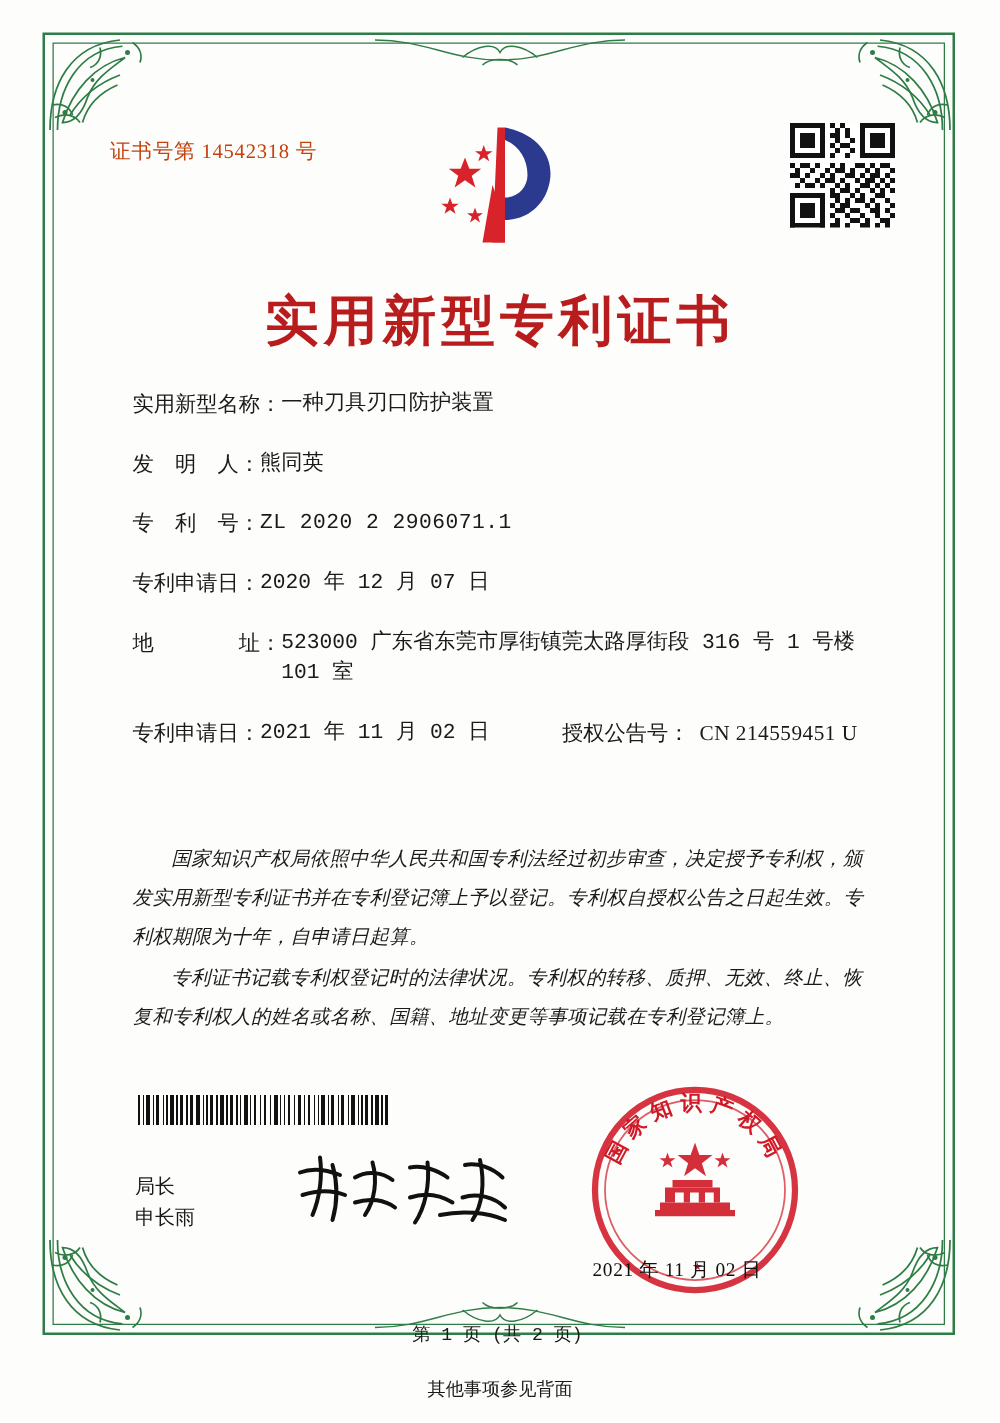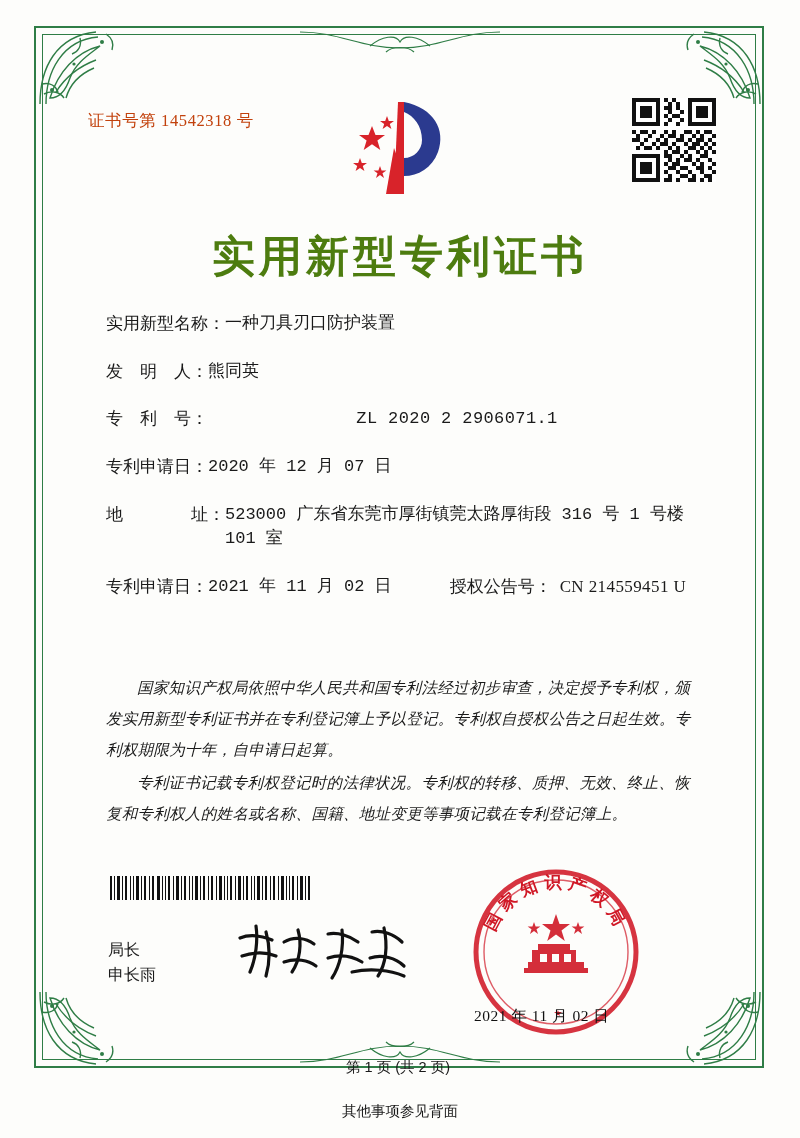--- a/index.html
+++ b/index.html
@@ -78,21 +78,21 @@
   .qr svg { display:block; }
 
   .title {
     position: absolute;
     left: 0; right: 0; top: 228px;
     text-align: center;
     font-size: 43px;
     font-weight: bold;
     letter-spacing: 4px;
     font-family: "DejaVu Serif", serif;
-    color: #4d7c0f;
+    color: #b91c1c;
   }
 
   
   .fields {
     position: absolute;
     left: 106px; top: 312px;
     width: 600px;
     font-size: 17px;
     line-height: 1.45;
   }
@@ -119,21 +119,20 @@
     white-space: pre;
     text-align: center;
   }
   .row .val2 {
     margin-left: 8px;
     flex: 0 0 auto;
   }
   .mono-ish {
     font-family: "Liberation Serif", serif;
     letter-spacing: 0.4px;
-    text-align: center;
   }
 
   
   .body-text {
     position: absolute;
     left: 106px; top: 672px;
     width: 592px;
     font-size: 15.5px;
     line-height: 2.0;
     font-family: "Liberation Serif", serif;
@@ -179,21 +178,21 @@
     color: #111;
     letter-spacing: 0.5px;
   }
 
   
   .page-num {
     position: absolute;
     left: 0; right: 4px; top: 1058px;
     text-align: center;
     font-size: 14.5px;
-    font-family: Liberation Sans, sans-serif;
+    font-family: Liberation Mono, monospace;
   }
   .footer-note {
     position: absolute;
     left: 0; right: 0; top: 1102px;
     text-align: center;
     font-size: 14.5px;
     font-family: "Liberation Serif", serif;
   }
 </style>
 </head>

